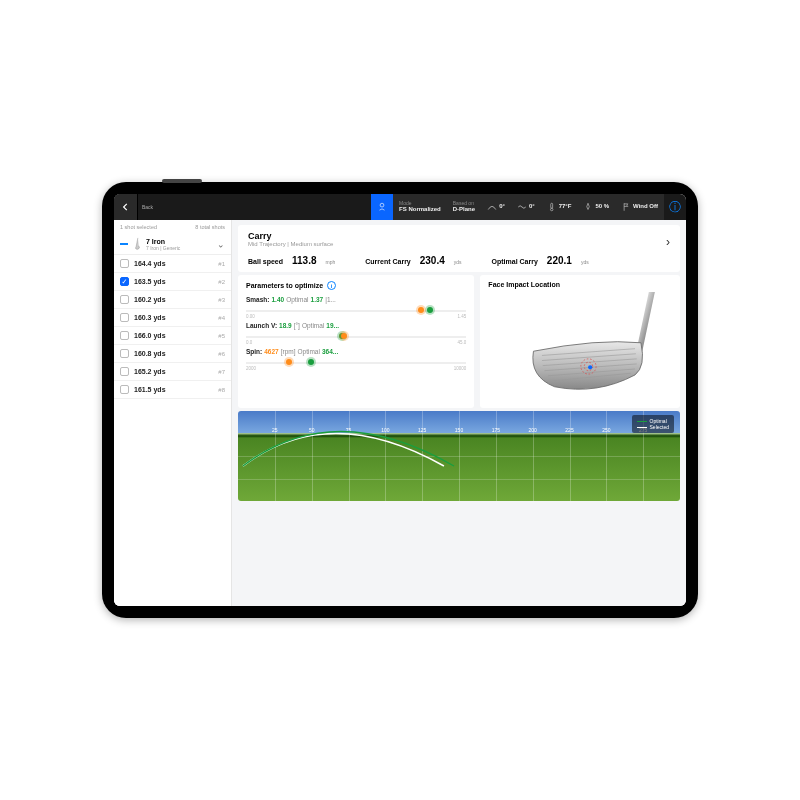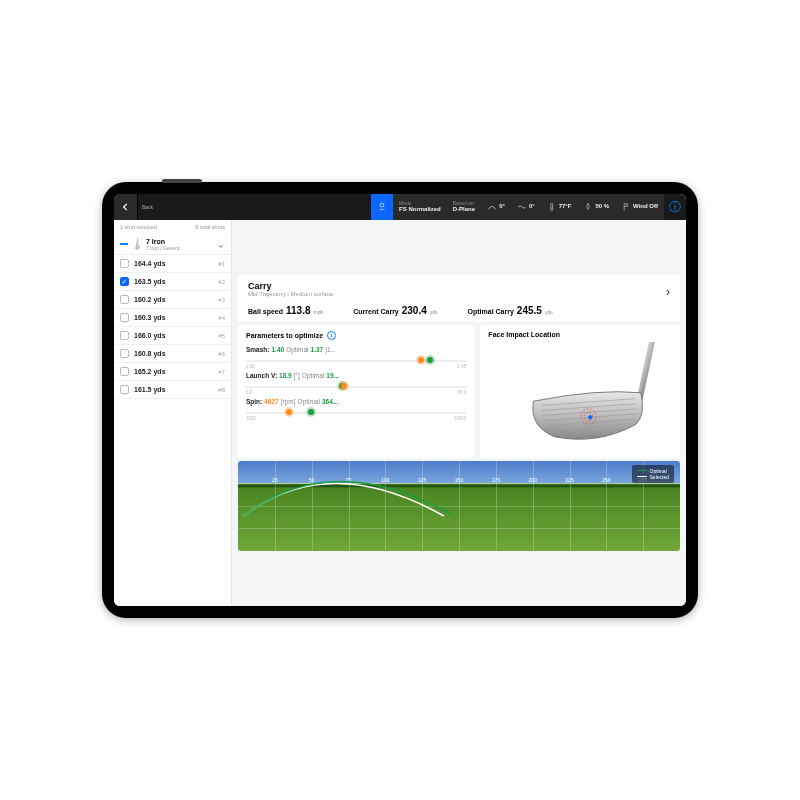--- a/index.html
+++ b/index.html
@@ -48,27 +48,27 @@
 .club-txt .t2 { font-size:5px; color:#999; }
 .club-row .chev { margin-left:auto; font-size:9px; color:#666; transform:rotate(180deg);}
 
 .shot-row { display:flex; align-items:center; padding:4px 6px; border-bottom:1px solid #f0f0f0; font-size:7px; gap:5px;}
 .chk { width:9px; height:9px; border:1px solid #bbb; border-radius:2px; flex-shrink:0;}
 .chk.on { background:#0a66ff; border-color:#0a66ff; display:flex; align-items:center; justify-content:center; color:#fff; font-size:7px;}
 .shot-row .dist { font-weight:600; color:#222;}
 .shot-row .idx { margin-left:auto; color:#aaa; font-size:6px;}
 
 
-.main { flex:1; display:flex; flex-direction:column;justify-content:center; }
+.main { flex:1; display:flex; flex-direction:column; }
 .carry-bar { background:#fff; margin:5px 6px 3px; border-radius:3px; padding:6px 10px; position:relative;}
 .carry-bar .title { font-size:9px; font-weight:700;}
 .carry-bar .sub { font-size:6px; color:#999;}
 .carry-bar .arrow { position:absolute; right:10px; top:10px; font-size:12px; color:#333;}
 .metrics { display:flex; gap:30px; margin-top:8px;}
-.metric { display:flex; align-items:baseline; gap:3px;}
+.metric { display:flex; align-items:baseline; gap:9px;}
 .metric .ml { font-size:7px; font-weight:600;}
 .metric .mv { font-size:10px; font-weight:700;}
 .metric .mu { font-size:5px; color:#888;}
 
 .panels { display:flex; gap:6px; margin:0 6px 3px;}
 .panel { background:#fff; border-radius:3px; padding:6px 8px; }
 .panel.params { flex: 1.2; }
 .panel.face { flex: 1; display:flex; flex-direction:column;}
 .panel h3 { font-size:7px; font-weight:600; margin-bottom:4px; display:flex; align-items:center; gap:4px;}
 .panel h3 .info-i { width:9px; height:9px; border:1px solid #0a84ff; border-radius:50%; color:#0a84ff; font-size:6px; display:flex; align-items:center; justify-content:center;}
@@ -243,21 +243,21 @@
             <span class="mv">113.8</span>
             <span class="mu">mph</span>
           </div>
           <div class="metric">
             <span class="ml">Current Carry</span>
             <span class="mv">230.4</span>
             <span class="mu">yds</span>
           </div>
           <div class="metric">
             <span class="ml">Optimal Carry</span>
-            <span class="mv">245.5</span>
+            <span class="mv">220.1</span>
             <span class="mu">yds</span>
           </div>
         </div>
       </div>
 
       <div class="panels">
         <div class="panel params">
           <h3>
                 <span>Parameters to optimize</span>
                 <span class="info-i">i</span>

